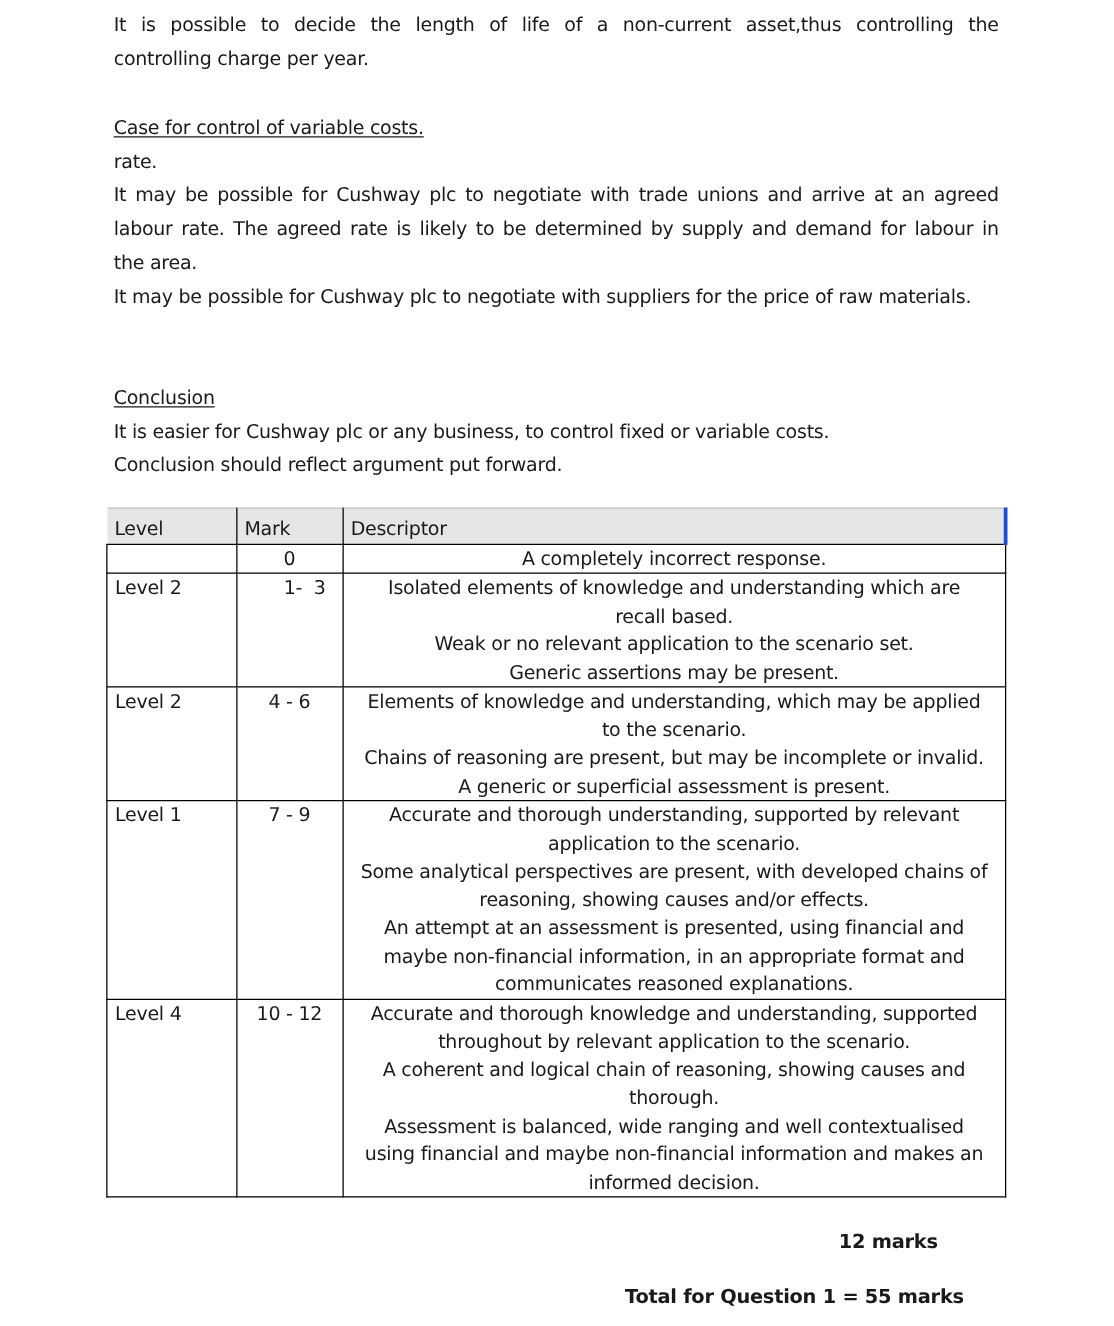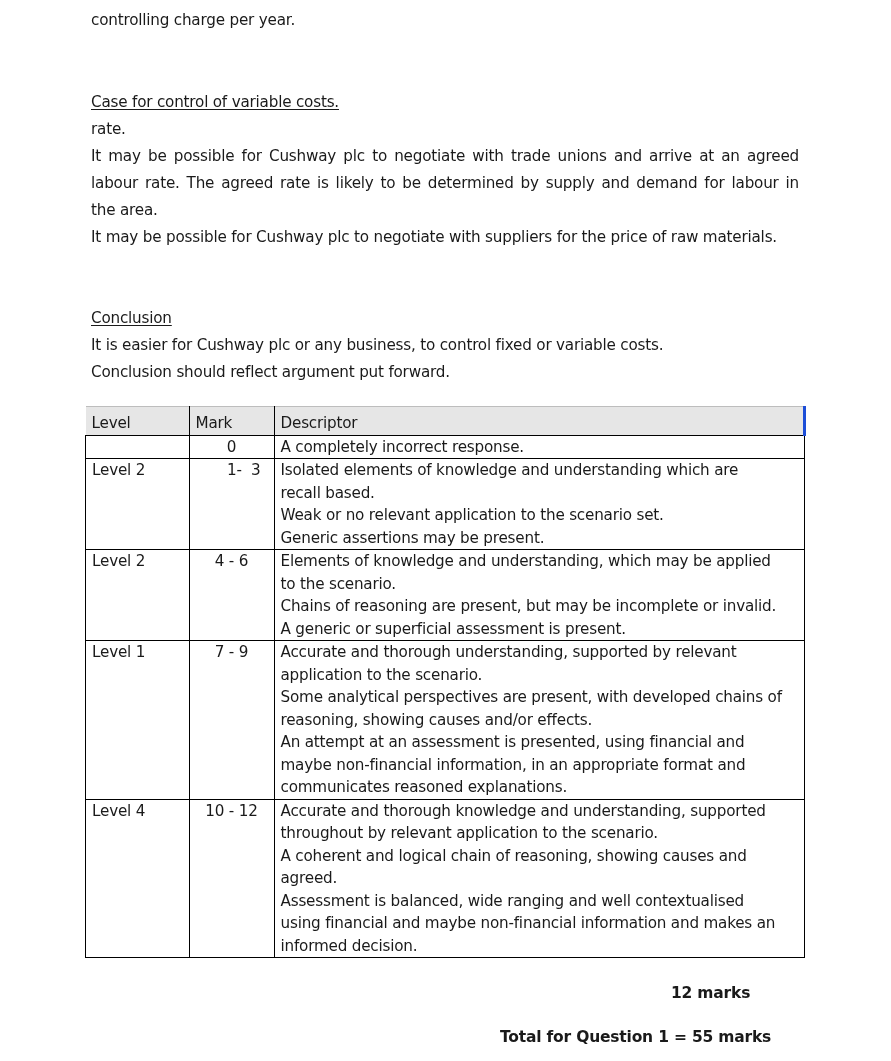--- a/index.html
+++ b/index.html
@@ -74,21 +74,21 @@
   .col-mark { width: 72px; }
   .marks-table td.mark {
     text-align: right;
     padding-right: 13px;
     white-space: pre;
   }
   .marks-table td.mark.center {
     text-align: center;
     padding-right: 6px;
   }
-  .desc-line { display: block; }
+  .desc-line { display: block; text-align: center; }
 
   .total-marks {
     position: absolute;
     left: 671px;
     top: 984px;
     font-size: 15.5px;
     font-weight: bold;
     letter-spacing: -0.2px;
   }
   .total-question {
@@ -99,20 +99,21 @@
     font-weight: bold;
     letter-spacing: -0.2px;
   }
 </style>
 </head>
 <body>
 
 <div class="page">
 
   <div class="para" style="top:7px;">
+    <span class="line j">It is possible to decide the length of life of a non-current asset,thus controlling the</span>
     <span class="line">controlling charge per year.</span>
   </div>
 
   <div class="para" style="top:89px;">
     <span class="line heading" style="display:inline-block;">Case for control of variable costs.</span>
     <span class="line">rate.</span>
     <span class="line j">It may be possible for Cushway plc to negotiate with trade unions and arrive at an agreed</span>
     <span class="line j">labour rate.  The agreed rate is likely to be determined by supply and demand for labour in</span>
     <span class="line">the area.</span>
     <span class="line">It may be possible for Cushway plc to negotiate with suppliers for the price of raw materials.</span>
@@ -173,21 +174,21 @@
           <span class="desc-line">communicates reasoned explanations.</span>
         </td>
       </tr>
       <tr>
         <td>Level 4</td>
         <td class="mark center">10 - 12</td>
         <td>
           <span class="desc-line">Accurate and thorough knowledge and understanding, supported</span>
           <span class="desc-line">throughout by relevant application to the scenario.</span>
           <span class="desc-line">A coherent and logical chain of reasoning, showing causes and</span>
-          <span class="desc-line">agreed.</span>
+          <span class="desc-line">thorough.</span>
           <span class="desc-line">Assessment is balanced, wide ranging and well contextualised</span>
           <span class="desc-line">using financial and maybe non-financial information and makes an</span>
           <span class="desc-line">informed decision.</span>
         </td>
       </tr>
     </tbody>
   </table>
 
   <div class="total-marks">12 marks</div>
   <div class="total-question">Total for Question 1 = 55 marks</div>

